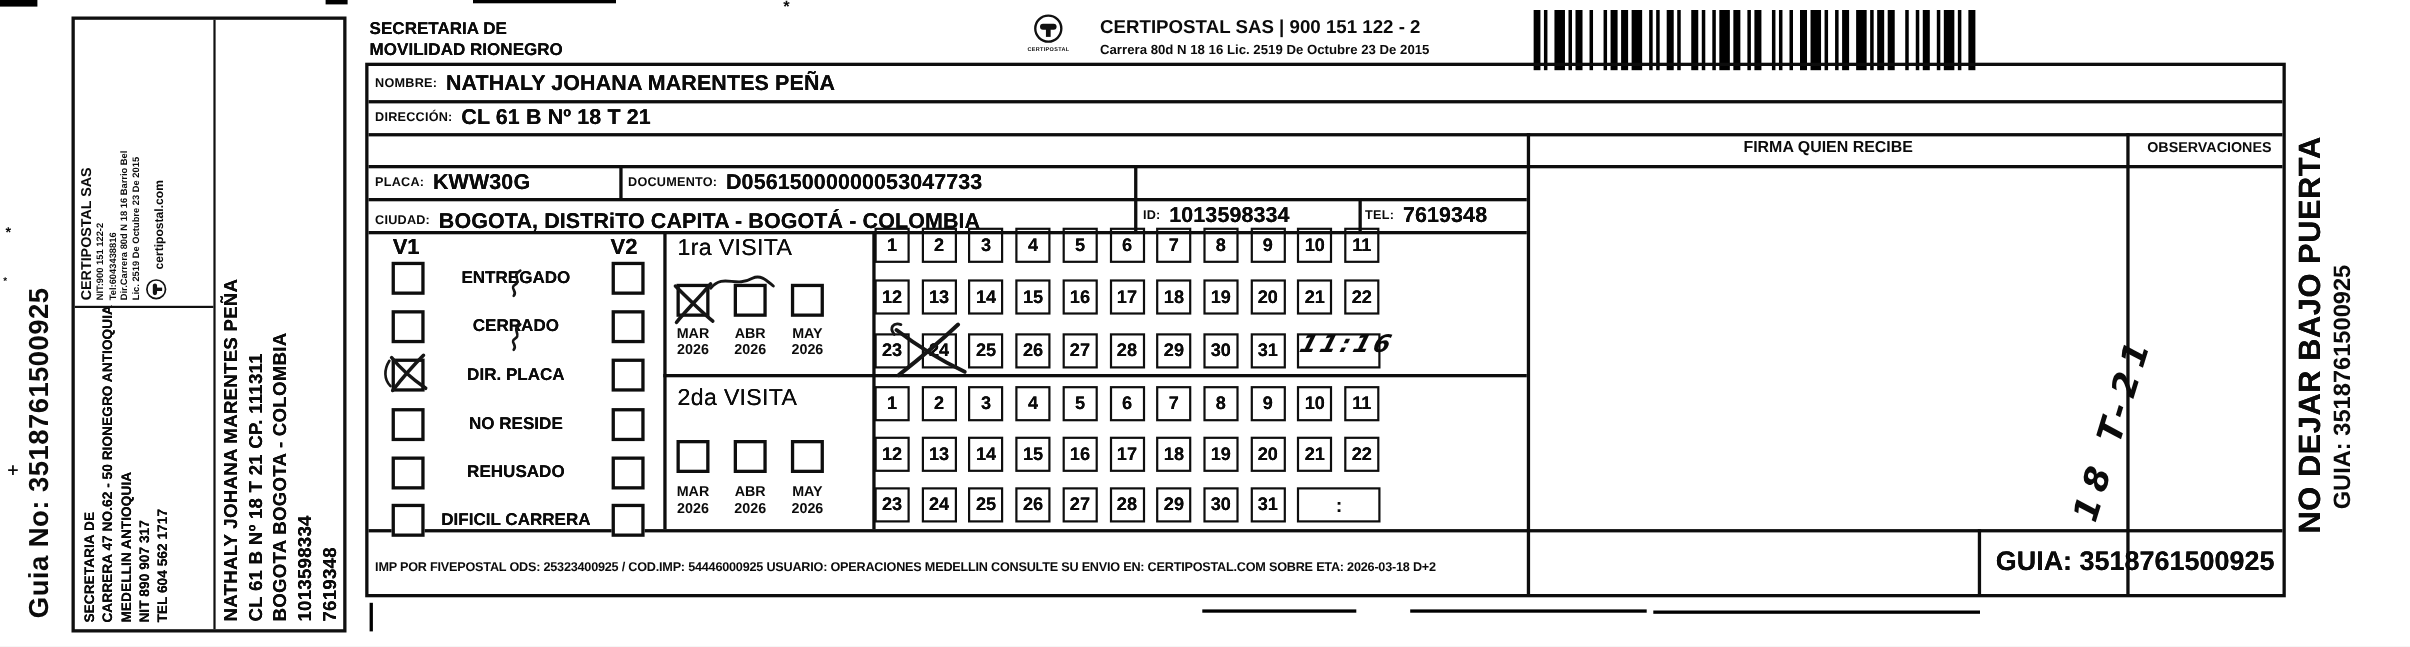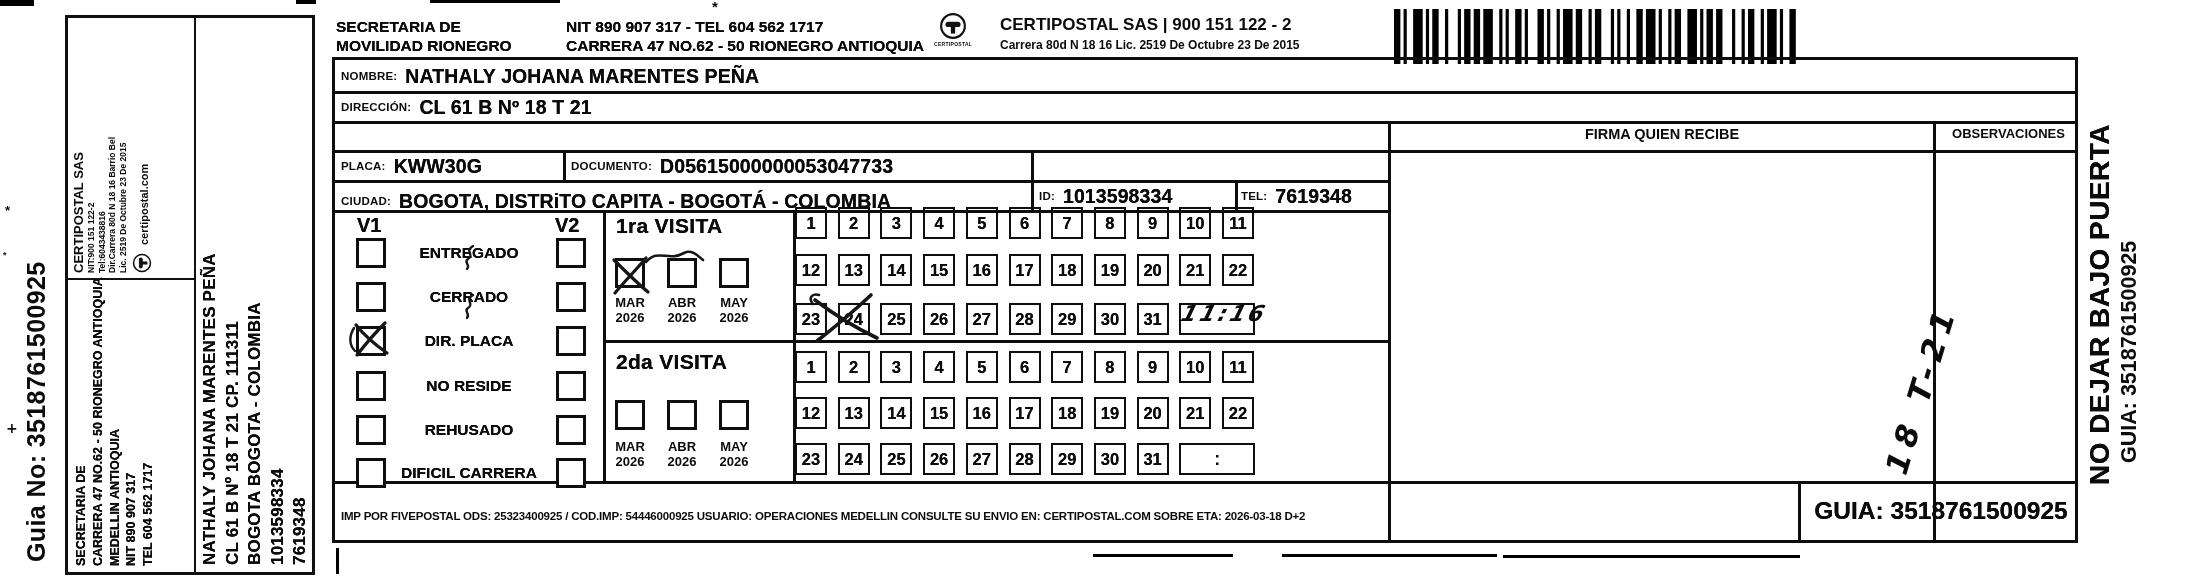--- a/index.html
+++ b/index.html
@@ -13,21 +13,21 @@
   .lblrow{position:absolute;display:flex;align-items:center;gap:8px;height:28px;white-space:nowrap}
   .flabel{font-weight:700;font-size:11.5px;letter-spacing:.2px}
   .fvalue{font-weight:700;font-size:19.5px;letter-spacing:.1px;text-shadow:0 0 .4px #000}
   .cb{position:absolute;width:30px;height:30px;border:3px solid #0e0e0e;box-sizing:border-box;background:#fff}
   .day{position:absolute;width:32px;height:32px;border:2.5px solid #0e0e0e;box-sizing:border-box;
        display:flex;align-items:center;justify-content:center;font-weight:700;font-size:16.5px;text-shadow:0 0 .4px #000}
   .timebox{position:absolute;height:32px;border:2.5px solid #0e0e0e;box-sizing:border-box;
        display:flex;align-items:center;justify-content:center}
   .seclbl{position:absolute;font-weight:700;font-size:15.5px;white-space:nowrap;text-shadow:0 0 .4px #000}
   .vhead{position:absolute;font-weight:700;font-size:20px;text-shadow:0 0 .5px #000}
-  .vtitle{position:absolute;font-weight:700;font-size:21px;letter-spacing:.3px;text-shadow:0 0 .5px #000}
+  .vtitle{position:absolute;font-weight:400;font-size:21px;letter-spacing:.3px;text-shadow:0 0 .5px #000}
   .mlbl{position:absolute;width:54px;text-align:center;font-weight:700;font-size:13px}
   .hand{font-family:"DejaVu Sans",sans-serif;font-style:italic;font-weight:700}
   .hd2{font-weight:700;font-size:15.5px;line-height:19px;white-space:nowrap;text-shadow:0 0 .4px #000}
   .rot{transform-origin:0 0;transform:rotate(-90deg)}
   .leftbox{position:absolute;left:65px;top:15px;width:560px;height:250px;
            transform-origin:0 0;transform:rotate(-90deg) translateX(-560px);
            border:3px solid #101010;box-sizing:border-box;background:#fff}
   .lb-rowA{display:flex;height:128px;border-bottom:2.5px solid #101010;box-sizing:border-box}
   .lb-sender{width:292px;padding:5px 6px;box-sizing:border-box}
   .lb-sender .line{font-weight:700;font-size:12.5px;line-height:16.8px;white-space:nowrap;text-shadow:0 0 .4px #000}
@@ -95,24 +95,20 @@
         <div class="line">CL 61 B Nº 18 T 21 CP. 111311</div>
         <div class="line">BOGOTA BOGOTA - COLOMBIA</div>
         <div class="line">1013598334</div>
         <div class="line">7619348</div>
       </div>
   </div>
 
   <div class="abs hd2" style="left:336px;top:17px">
     <div>SECRETARIA DE</div>
     <div>MOVILIDAD RIONEGRO</div>
-  </div>
-  <div class="abs hd2" style="left:566px;top:17px">
-    <div>NIT 890 907 317 - TEL 604 562 1717</div>
-    <div>CARRERA 47 NO.62 - 50 RIONEGRO ANTIOQUIA</div>
   </div>
   <div class="abs" style="left:934px;top:12px;text-align:center">
     <svg width="28" height="28" viewBox="0 0 26 26">
         <circle cx="13" cy="13" r="11" fill="none" stroke="#111" stroke-width="2"></circle>
         <rect x="6" y="9" width="14" height="5" rx="2.5" fill="#111"></rect>
         <rect x="11" y="12" width="4" height="8" fill="#111"></rect>
       </svg>
     <div style="font-size:5px;font-weight:700;letter-spacing:.3px;margin-top:-3px">CERTIPOSTAL</div>
   </div>
   <div class="abs" style="left:1000px;top:15px">

